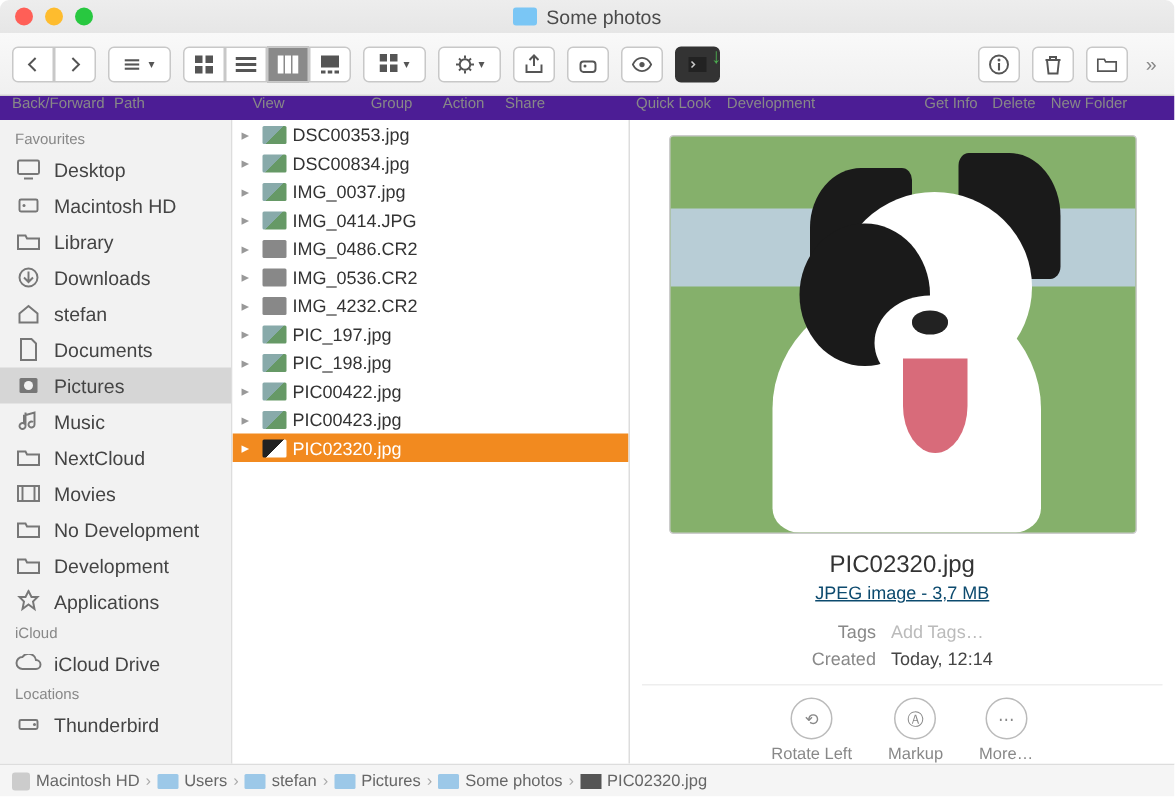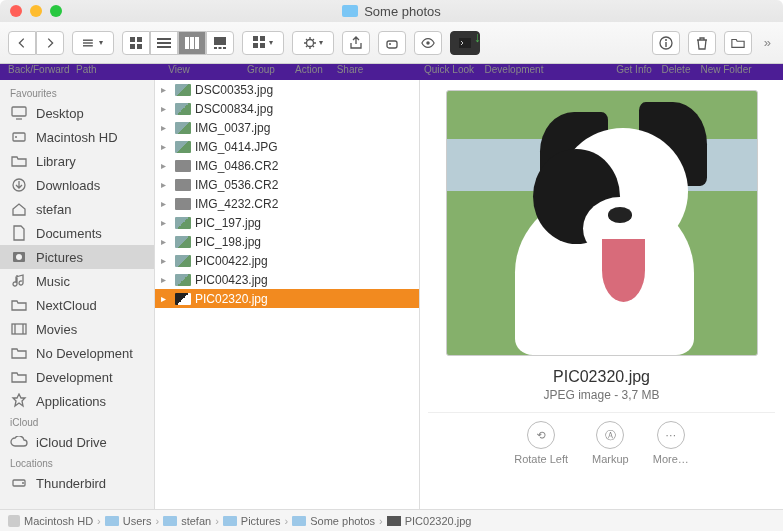--- a/index.html
+++ b/index.html
@@ -42,21 +42,21 @@
 .pv-img .sky{position:absolute;top:18%;left:0;right:0;height:20%;background:#b8cdd6;}
 .pv-img .dog-body{position:absolute;bottom:0;left:22%;width:58%;height:62%;background:#fff;border-radius:50% 50% 10% 10%;}
 .pv-img .dog-head{position:absolute;top:14%;left:36%;width:42%;height:48%;background:#fff;border-radius:50%;}
 .pv-img .ear-l{position:absolute;top:8%;left:30%;width:22%;height:30%;background:#1a1a1a;border-radius:50% 10% 50% 10%;}
 .pv-img .ear-r{position:absolute;top:4%;left:62%;width:22%;height:32%;background:#1a1a1a;border-radius:10% 50% 10% 50%;}
 .pv-img .face-black{position:absolute;top:22%;left:28%;width:28%;height:36%;background:#1a1a1a;border-radius:50%;}
 .pv-img .muzzle{position:absolute;top:40%;left:44%;width:24%;height:24%;background:#fff;border-radius:50%;}
 .pv-img .nose{position:absolute;top:44%;left:52%;width:8%;height:6%;background:#222;border-radius:50%;}
 .pv-img .tongue{position:absolute;top:56%;left:50%;width:14%;height:24%;background:#d86b7a;border-radius:0 0 50% 50%;}
 .pv-title{margin-top:12px;font-size:16px;color:#333;}
-.pv-sub{font-size:12px;color:#737373;margin-top:2px;}
+.pv-sub{font-size:12px;color:#0c4a6e;margin-top:2px;text-decoration:underline;}
 .pv-meta{margin-top:12px;font-size:12px;display:grid;grid-template-columns:auto auto;gap:4px 10px;}
 .pv-meta .k{color:#888;text-align:right;}
 .pv-meta .v{color:#444;}
 .pv-meta .ph{color:#bbb;}
 .pv-actions{margin-top:10px;display:flex;gap:24px;border-top:1px solid #eee;padding-top:8px;width:100%;justify-content:center;}
 .pv-action{display:flex;flex-direction:column;align-items:center;gap:4px;font-size:11px;color:#888;cursor:pointer;}
 .pv-action .circ{width:28px;height:28px;border:1.5px solid #bbb;border-radius:50%;display:flex;align-items:center;justify-content:center;color:#888;}
 .pathbar { height:22px; border-top:1px solid #ddd; background:#f5f5f5; display:flex; align-items:center; padding:0 8px; font-size:11px; color:#666; gap:4px;}
 .pathbar .crumb{display:flex;align-items:center;gap:4px;cursor:pointer;}
 .pathbar .sep{color:#aaa;}
@@ -411,20 +411,26 @@
         <div class="ear-r"></div>
       <div class="dog-body"></div>
         <div class="dog-head"></div>
         <div class="face-black"></div>
       <div class="muzzle"></div>
         <div class="tongue"></div>
         <div class="nose"></div>
     </div>
     <div class="pv-title">PIC02320.jpg</div>
     <div class="pv-sub">JPEG image - 3,7 MB</div>
+    <div class="pv-meta">
+      <div class="k">Tags</div>
+      <div class="v ph">Add Tags…</div>
+      <div class="k">Created</div>
+      <div class="v">Today, 12:14</div>
+    </div>
     <div class="pv-actions">
       <div class="pv-action">
           <div class="circ">⟲</div>
           <span>Rotate Left</span>
         </div>
       <div class="pv-action">
           <div class="circ">Ⓐ</div>
           <span>Markup</span>
         </div>
       <div class="pv-action">

